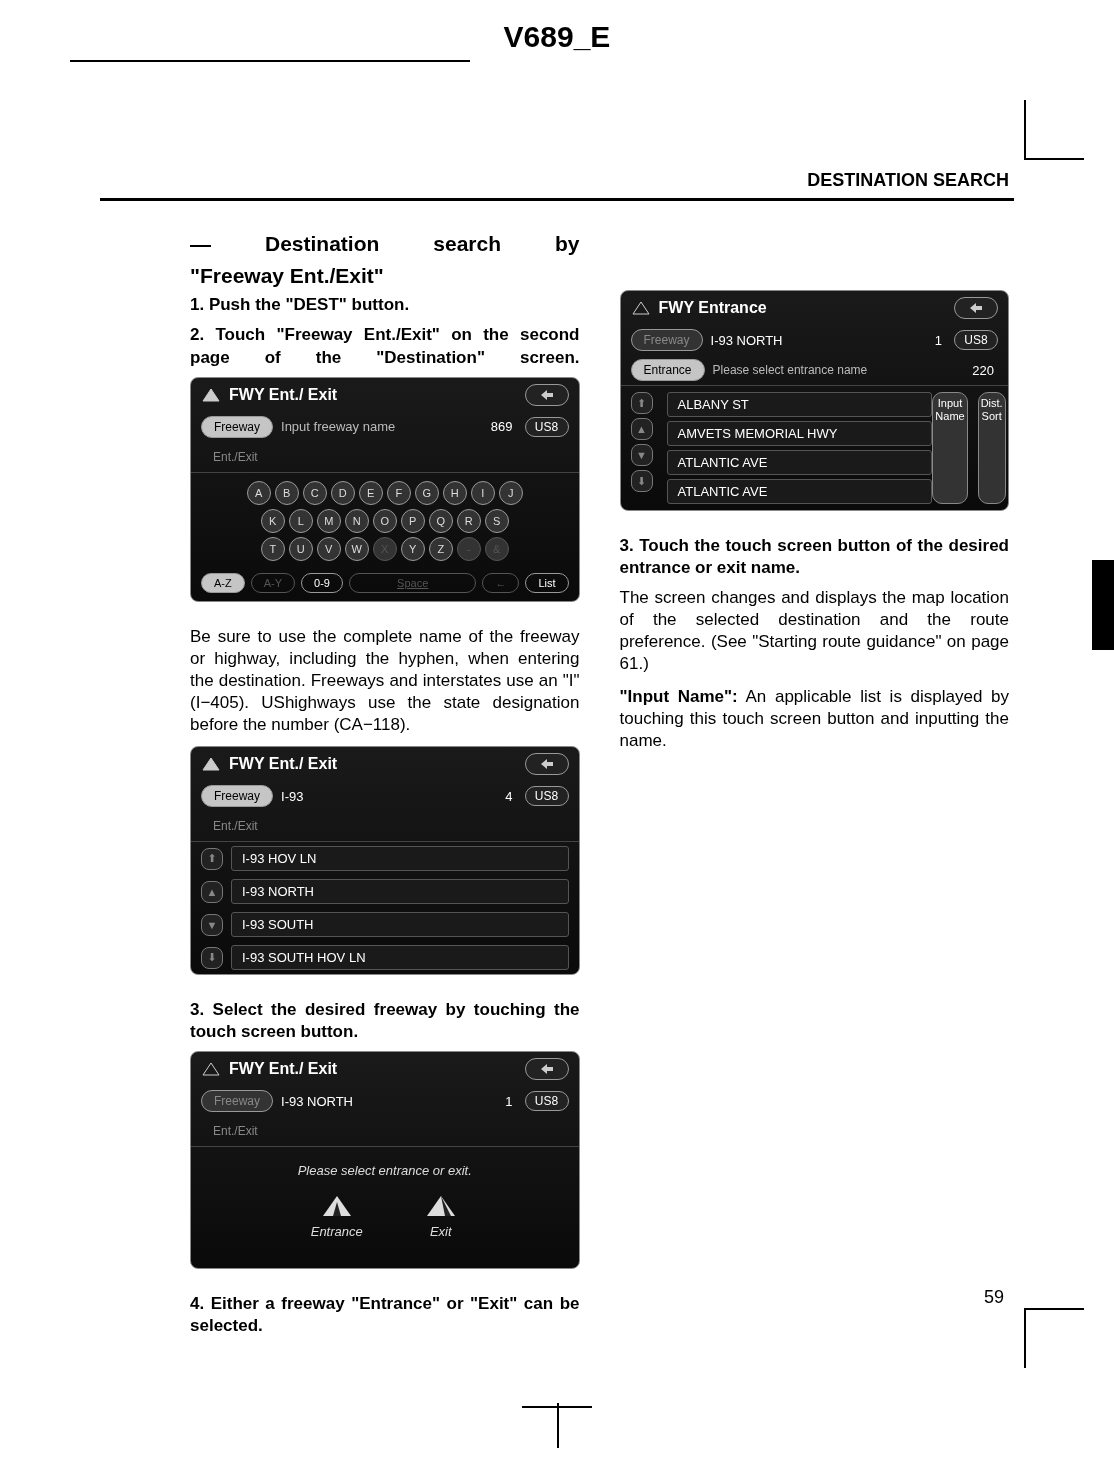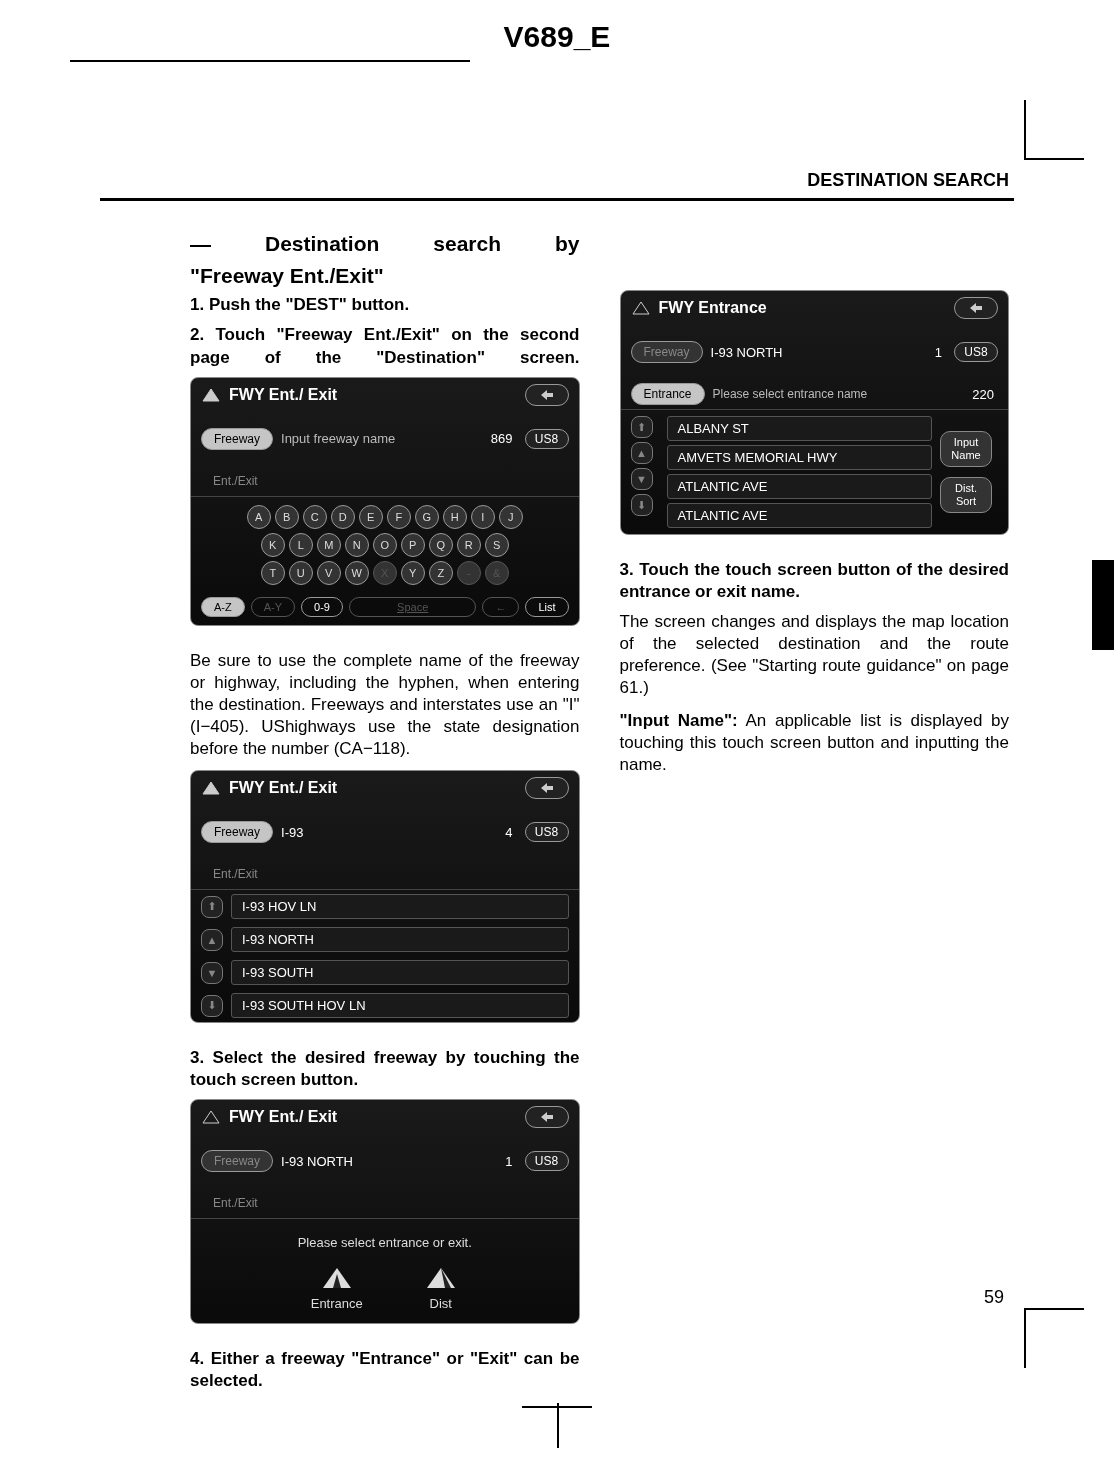--- a/index.html
+++ b/index.html
@@ -123,21 +123,20 @@
     border: 1px solid #999; border-radius: 12px;
     display:flex; align-items:center; justify-content:center;
     background:#222;
   }
   .back-btn svg { width: 20px; height: 14px; fill: #ccc; }
   .row {
     display:flex;
     align-items:center;
     gap: 8px;
     padding: 4px 10px;
-    margin-top: 12px;
   }
   .pill {
     border: 1px solid #999;
     border-radius: 12px;
     padding: 3px 12px;
     background: #555;
     font-size: 12px;
   }
   .pill-dark { background:#333; color:#888; }
   .pill-light { background:#c5c5c5; color:#000; }
@@ -190,32 +189,33 @@
     border:1px solid #888;
     border-radius:10px;
     text-align:center;
     font-size:11px;
     padding:4px 2px;
     background:#333;
     line-height:1.2;
   }
   .entrance-exit {
     text-align:center;
-    padding: 16px 0 12px;
+    padding: 16px 0 29px;
     color:#ddd;
     border-top:1px solid #444;
+    font-style:italic;
   }
   .ee-label { font-size:13px; margin-bottom: 14px; }
   .ee-icons { display:flex; justify-content:center; gap:60px;}
   .ee-btn { display:flex; flex-direction:column; align-items:center; gap:4px;}
   .ee-icon { width:36px;height:28px; }
   .screen4-list { display:flex; gap:8px; padding:4px 10px; }
   .screen4-left { width:28px; display:flex; flex-direction:column; gap:4px; }
   .screen4-mid { flex:1; display:flex; flex-direction:column; gap:4px; }
-  .screen4-right { width:58px; display:flex; flex-direction:column; gap:10px; justify-content:center;}
+  .screen4-right { width:58px; display:flex; flex-direction:row; gap:10px; justify-content:center;}
 
   .black-tab {
     position:absolute;
     right:0;
     top:560px;
     width:22px;
     height:90px;
     background:#000;
   }
   .page-number {
@@ -412,21 +412,21 @@
                 <path fill="#ddd" d="M4 24 L18 4 L32 24 Z"></path>
                 <path fill="#222" d="M14 24 L18 10 L22 24 Z"></path>
               </svg>
             <span>Entrance</span>
           </div>
           <div class="ee-btn">
             <svg class="ee-icon" viewBox="0 0 36 28">
                 <path fill="#ddd" d="M4 24 L18 4 L32 24 Z"></path>
                 <path fill="#222" d="M18 4 L28 24 L22 24 Z"></path>
               </svg>
-            <span>Dist</span>
+            <span>Exit</span>
           </div>
         </div>
       </div>
     </div>
 
     <div class="step">4.  Either a freeway "Entrance" or "Exit" can be selected.</div>
   </div>
 
   <div class="column">
     <div style="height:60px;"></div>

